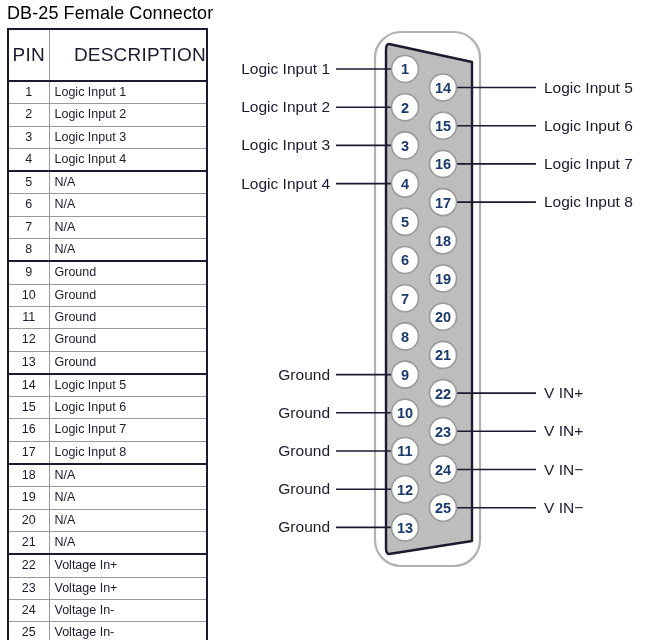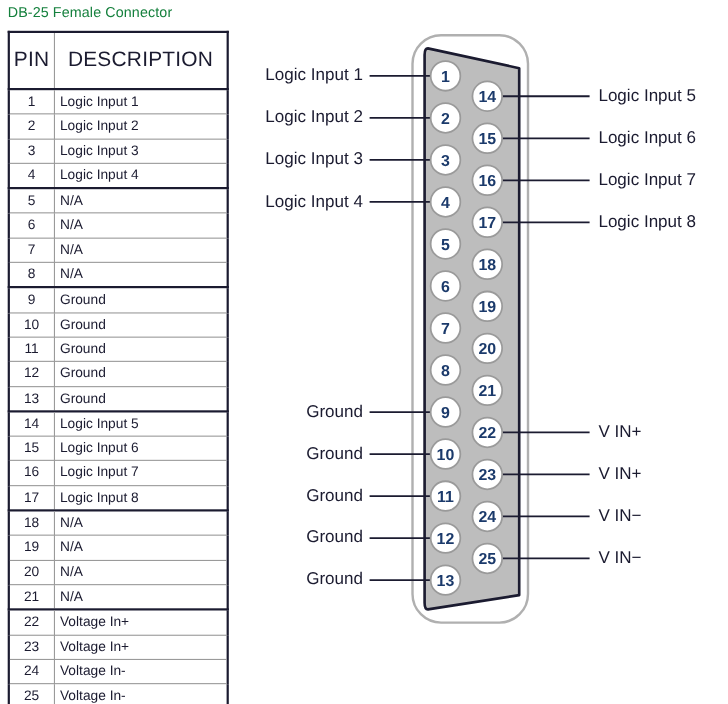--- a/index.html
+++ b/index.html
@@ -14,23 +14,23 @@
     font-family: "Liberation Sans", sans-serif;
     color: #1a1a2e;
     overflow: hidden;
   }
 
   
   #page-title {
     position: absolute;
     left: 7px;
     top: 3px;
-    font-size: 13px;
+    font-size: 18px;
     letter-spacing: 0.1px;
-    color: #15803d;
+    color: #000000;
     white-space: nowrap;
   }
 
   
   #pin-table {
     position: absolute;
     left: 7px;
     top: 28px;
     width: 199px;
     border-collapse: collapse;
@@ -50,21 +50,21 @@
   }
   #pin-table thead th {
     height: 50px;
     line-height: 50px;
     font-size: 19px;
     letter-spacing: 0.2px;
     border-bottom: 2px solid #1b1b30;
     border-top: 2px solid #1b1b30;
   }
   #pin-table thead th.th-pin { border-left: 2px solid #1b1b30; }
-  #pin-table thead th.th-desc { border-right: 2px solid #1b1b30; }
+  #pin-table thead th.th-desc { border-right: 2px solid #1b1b30; text-align: right; }
   #pin-table td.cell-pin {
     text-align: center;
     border-left: 2px solid #1b1b30;
   }
   #pin-table td.cell-desc {
     text-align: left;
     padding-left: 5px;
     border-right: 2px solid #1b1b30;
   }
   #pin-table tbody tr:last-child td { border-bottom: 2px solid #1b1b30; }

